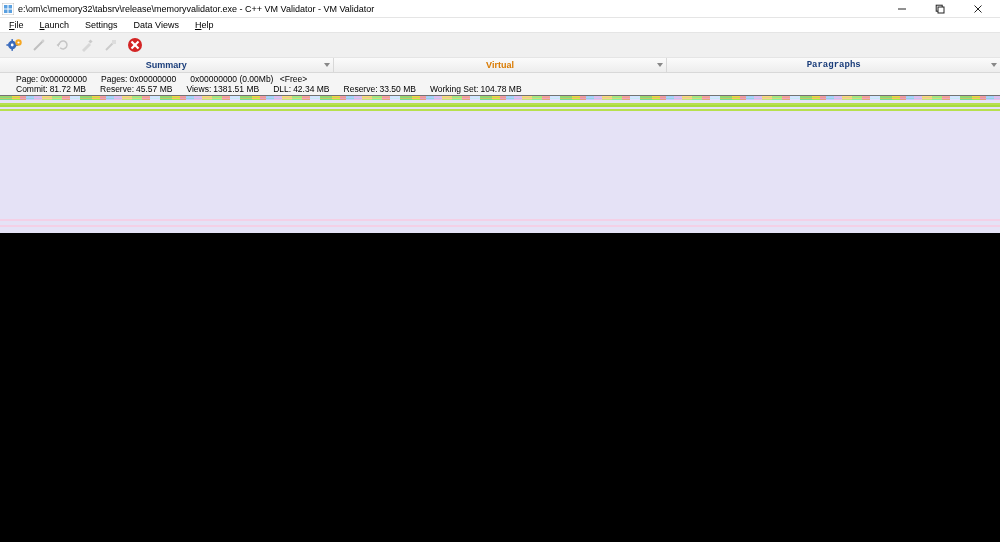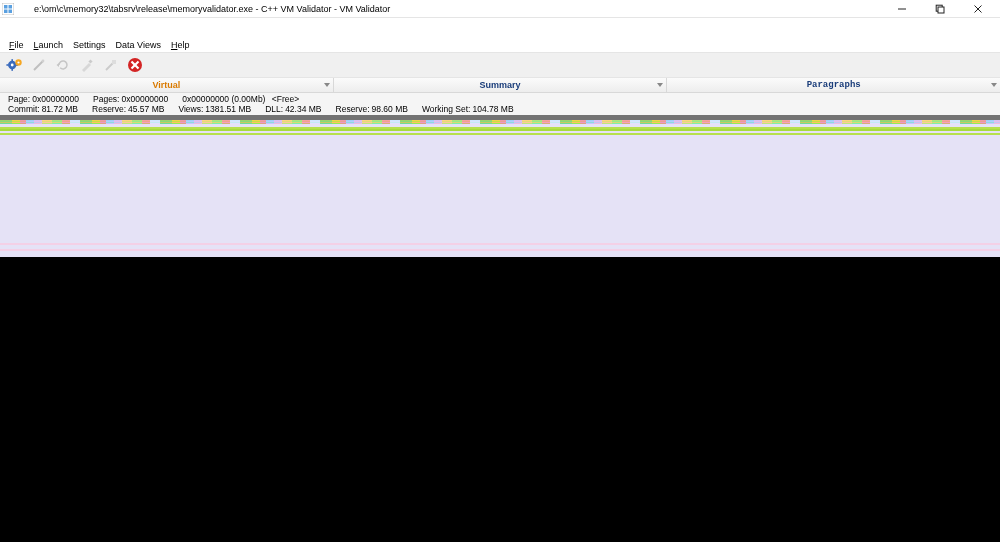--- a/index.html
+++ b/index.html
@@ -20,21 +20,21 @@
     display: flex;
     align-items: center;
     justify-content: space-between;
     border-bottom: 1px solid #e5e5e5;
     padding: 0 4px 0 2px;
     box-sizing: border-box;
   }
   .titlebar .left {
     display: flex;
     align-items: center;
-    gap: 20px;
+    gap: 4px;
   }
   .titlebar .app-icon {
     width: 12px;
     height: 12px;
     display: flex;
     align-items: center;
     justify-content: center;
   }
   .titlebar .title {
     font-size: 9px;
@@ -55,24 +55,23 @@
     color: #111;
     cursor: default;
     font-size: 11px;
     font-family: "Segoe UI", sans-serif;
   }
   
   .menubar {
     height: 14px;
     display: flex;
     align-items: center;
-    gap: 0;
+    gap: 6px;
     padding-left: 4px;
     background: #ffffff;
-    margin-top: 20px;
   }
   .menubar .menu {
     padding: 0 5px;
     line-height: 14px;
     font-size: 9px;
     cursor: default;
     background: #fff;
   }
   .menubar .menu u { text-decoration: underline; }
   
@@ -123,23 +122,23 @@
     right: 2px;
     top: 2px;
     width: 8px;
     height: 10px;
     display: flex;
     align-items: center;
     justify-content: center;
   }
   
   .stats {
-    padding: 1px 8px;
+    padding: 1px 16px;
     background: #f5f5f5;
-    border-bottom: 5px solid #737373;
+    border-bottom: 1px solid #737373;
   }
   .stat-line {
     display: flex;
     gap: 14px;
     line-height: 10px;
     font-size: 8.5px;
     color: #000;
     white-space: nowrap;
   }
   .stat-line .pair {
@@ -269,37 +268,37 @@
   <div class="btn">
     <svg width="18" height="18" viewBox="0 0 18 18">
       <circle cx="9" cy="9" r="7" fill="#d32424"></circle>
       <line x1="5.5" y1="5.5" x2="12.5" y2="12.5" stroke="#fff" stroke-width="2.2"></line>
       <line x1="12.5" y1="5.5" x2="5.5" y2="12.5" stroke="#fff" stroke-width="2.2"></line>
     </svg>
   </div>
 </div>
 
 <div class="tabs">
+  <div class="tab">
+    <span data-bind="tabs.summary">Summary</span>
+    <span class="drop">
+      <svg width="6" height="6" viewBox="0 0 6 6">
+          <polygon points="0,1 6,1 3,5" fill="#888"></polygon>
+        </svg>
+    </span>
+  </div>
   <div class="tab active">
     <span data-bind="tabs.virtual">Virtual</span>
     <span class="drop">
       <svg width="6" height="6" viewBox="0 0 6 6">
           <polygon points="0,1 6,1 3,5" fill="#888"></polygon>
         </svg>
     </span>
   </div>
   <div class="tab">
-    <span data-bind="tabs.summary">Summary</span>
-    <span class="drop">
-      <svg width="6" height="6" viewBox="0 0 6 6">
-          <polygon points="0,1 6,1 3,5" fill="#888"></polygon>
-        </svg>
-    </span>
-  </div>
-  <div class="tab">
     <span data-bind="tabs.paragraphs">Paragraphs</span>
     <span class="drop">
       <svg width="6" height="6" viewBox="0 0 6 6">
           <polygon points="0,1 6,1 3,5" fill="#888"></polygon>
         </svg>
     </span>
   </div>
 </div>
 
 <div class="stats">
@@ -330,21 +329,21 @@
     <span class="pair">
       <span class="lbl" data-bind="stats.line2.free.label">Views:</span>
       <span class="val" data-bind="stats.line2.free.value">1381.51 MB</span>
     </span>
     <span class="pair">
       <span class="lbl" data-bind="stats.line2.dll.label">DLL:</span>
       <span class="val" data-bind="stats.line2.dll.value">42.34 MB</span>
     </span>
     <span class="pair">
       <span class="lbl" data-bind="stats.line2.mapped.label">Reserve:</span>
-      <span class="val" data-bind="stats.line2.mapped.value">98.60 MB</span>
+      <span class="val" data-bind="stats.line2.mapped.value">33.50 MB</span>
     </span>
     <span class="pair">
       <span class="lbl" data-bind="stats.line2.working_set.label">Working Set:</span>
       <span class="val" data-bind="stats.line2.working_set.value">104.78 MB</span>
     </span>
   </div>
 </div>
 
 <div class="viz" style="height:448px;">
 

